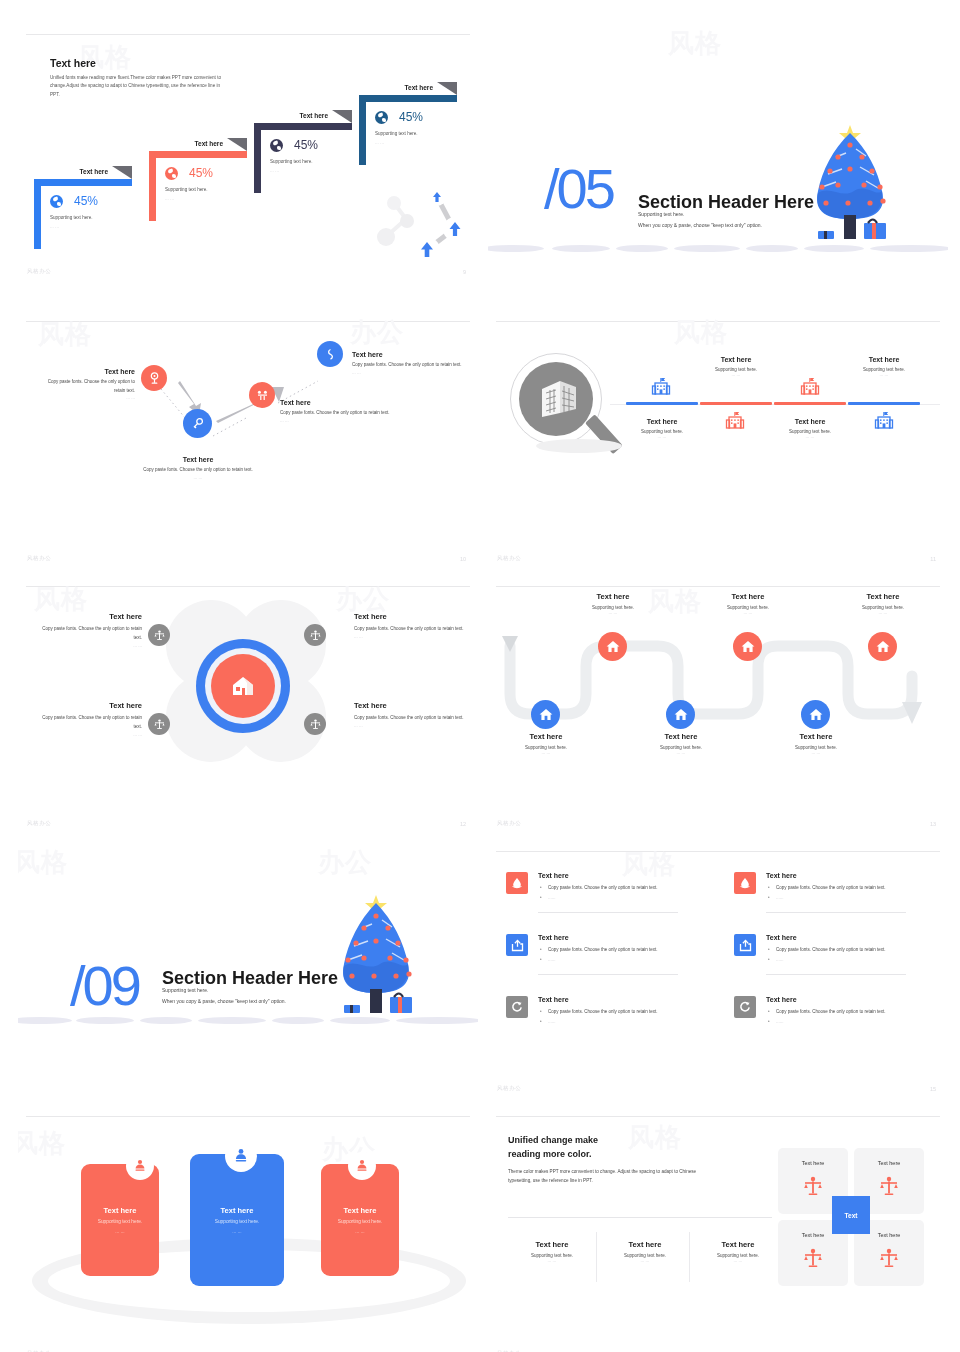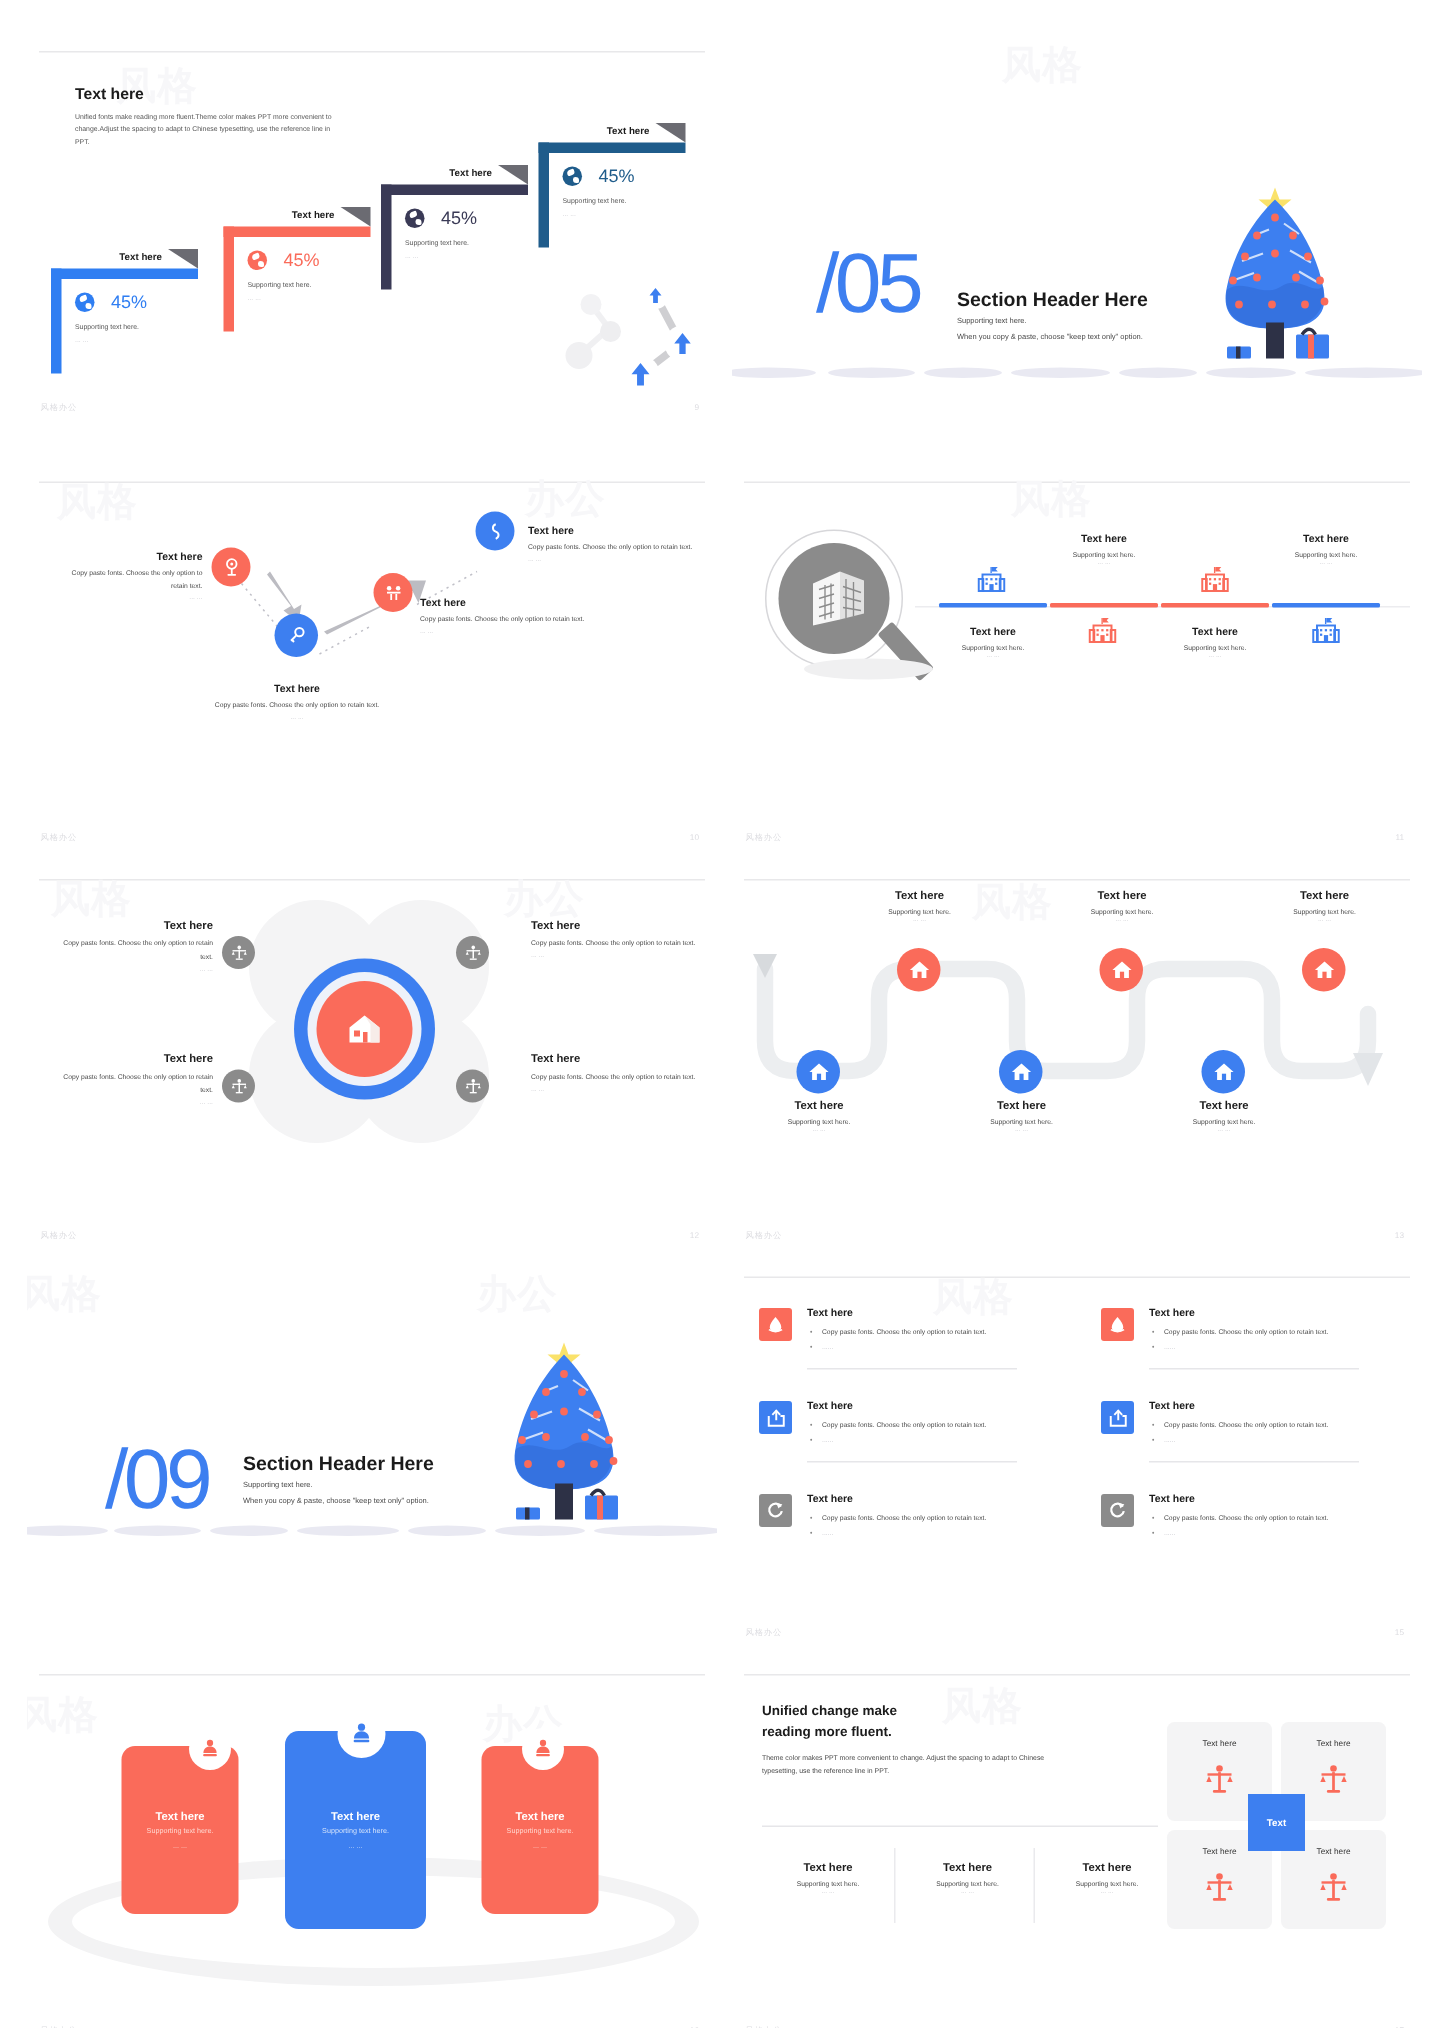--- a/index.html
+++ b/index.html
@@ -69,21 +69,21 @@
     width: 4.5px; height: 4px; background: #fff; border-radius: 40% 60% 30% 55%;
   }
 
   .s1-net { position: absolute; left: 352px; top: 157px; width: 104px; height: 88px; }
 
   
   .sec-num {
     position: absolute; font-weight: 400; letter-spacing: -3px;
     font-size: 56px; color: #3d7ff0; font-family: "Liberation Sans", sans-serif;
   }
-  .sec-ttl { position: absolute; font-size: 13px; font-weight: 700; color: #1b1b1b; }
+  .sec-ttl { position: absolute; font-size: 18px; font-weight: 700; color: #1b1b1b; }
   .sec-s1 { position: absolute; font-size: 5px; color: #4a4a4a; }
   .sec-s2 { position: absolute; font-size: 5px; color: #4a4a4a; }
   .snowline { position: absolute; left: 0; right: 0; height: 10px; }
   .snow-blob {
     position: absolute; height: 7px; background: #e9e9f2; border-radius: 50%;
   }
 
   
   .node-c { position: absolute; border-radius: 50%; display: flex; align-items: center; justify-content: center; }
 
@@ -823,21 +823,21 @@
 
     <div class="footer-logo">风格办公</div>
     <div class="footer-num">16</div>
   </div>
 
   <div class="slide" style="left:488px; top:1106px;">
     <div class="slide-topline"></div>
     <div class="ghost" style="left:140px; top:14px;">风格</div>
 
     <div class="s10-h" style="left:20px; top:28px;">Unified change make</div>
-    <div class="s10-h" style="left:20px; top:42px;">reading more fluent.</div>
+    <div class="s10-h" style="left:20px; top:42px;">reading more color.</div>
     <div class="s10-p" style="left:20px; top:62px; width:200px;">Theme color makes PPT more convenient to change. Adjust the spacing to adapt to Chinese typesetting, use the reference line in PPT.</div>
 
     <div class="s10-rule" style="left:20px; top:111px; width:264px;"></div>
 
     <div style="position:absolute; left:20px; top:134px; width:88px; text-align:center;">
       <div class="ttl" style="font-size:7.5px;">Text here</div>
       <div class="sub" style="font-size:4.5px; margin-top:4px;">Supporting text here.</div>
       <div class="dots" style="font-size:4.5px;">... ...</div>
     </div>
     <div class="s10-vrule" style="left:108px; top:126px; height:50px;"></div>

